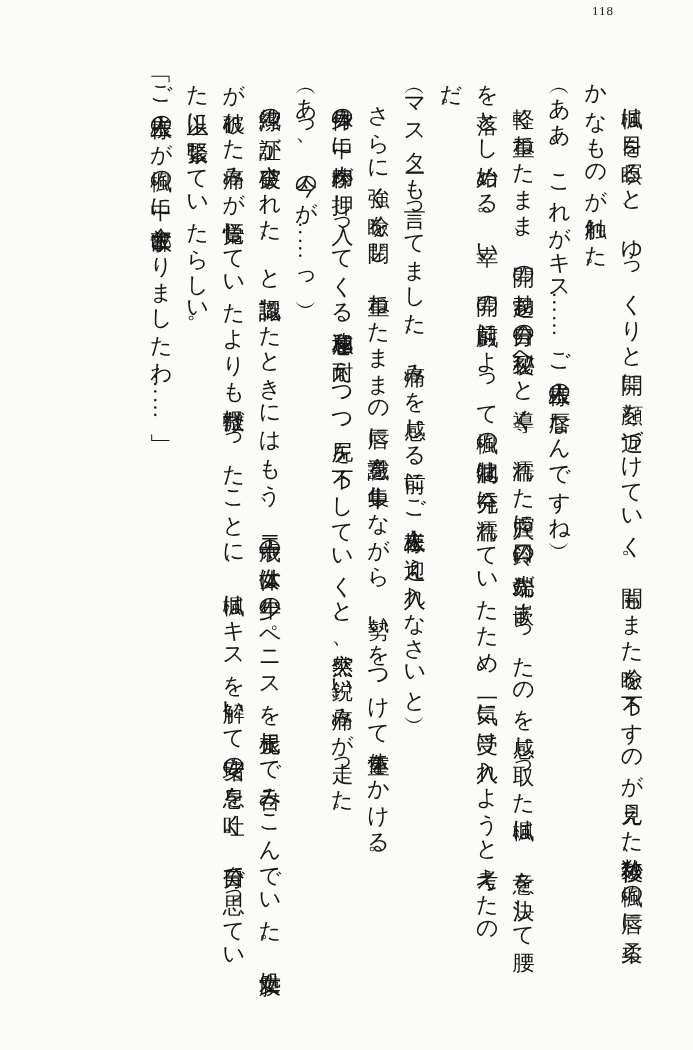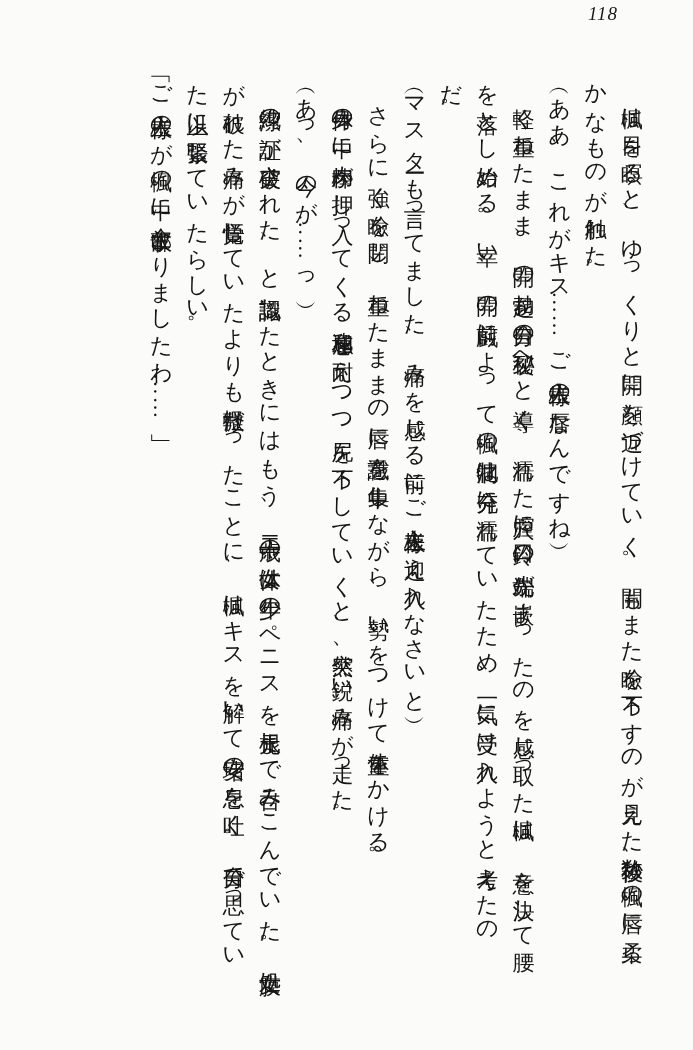--- a/index.html
+++ b/index.html
@@ -18,22 +18,21 @@
     position: absolute;
     inset: 0;
     background: #fbfbfa;
   }
   .page-number {
     position: absolute;
     top: 3px;
     left: 584px;
     width: 38px;
     text-align: center;
-    font-style: italic;
-    font-size: 19px;
+    font-size: 13px;
     letter-spacing: 1px;
     color: #1c1c1c;
   }
   .text-block {
     position: absolute;
     top: 69px;
     right: 43px;
     height: 894px;
     writing-mode: vertical-rl;
     font-size: 22px;

